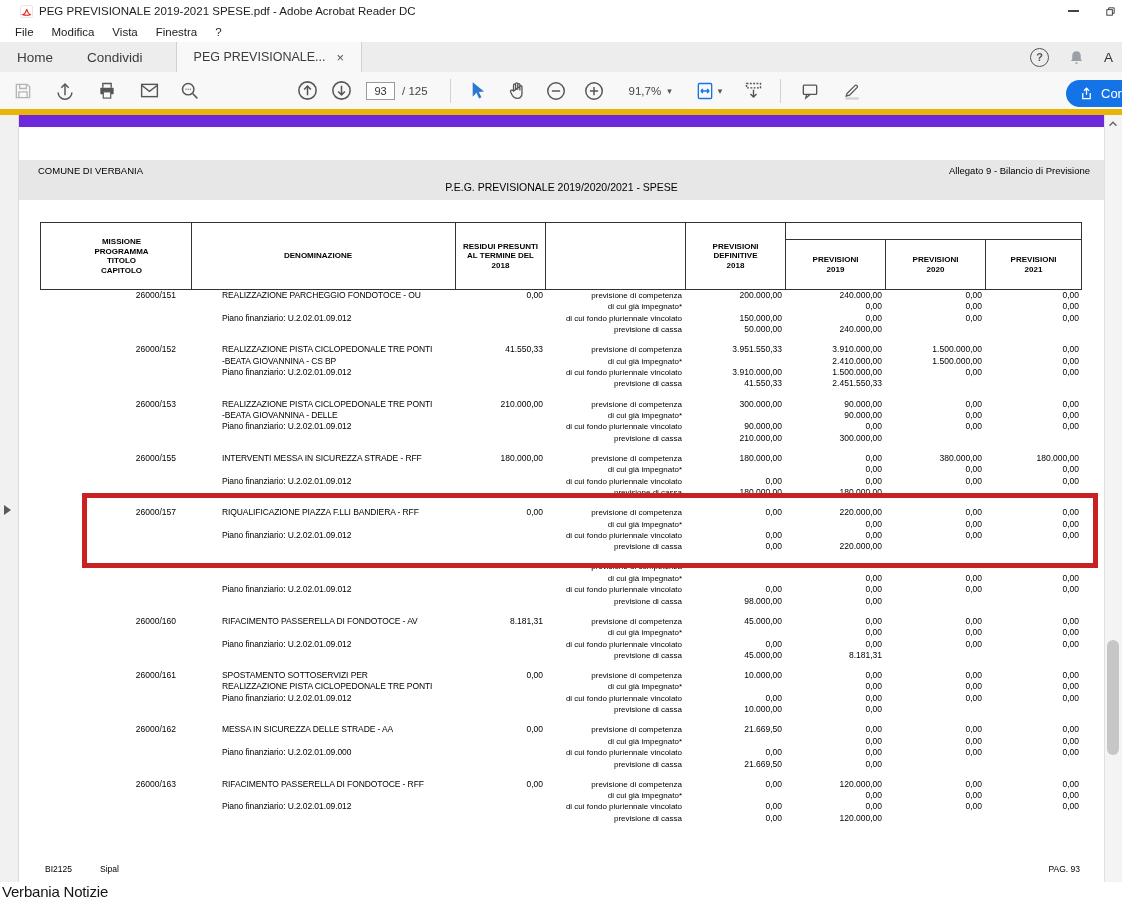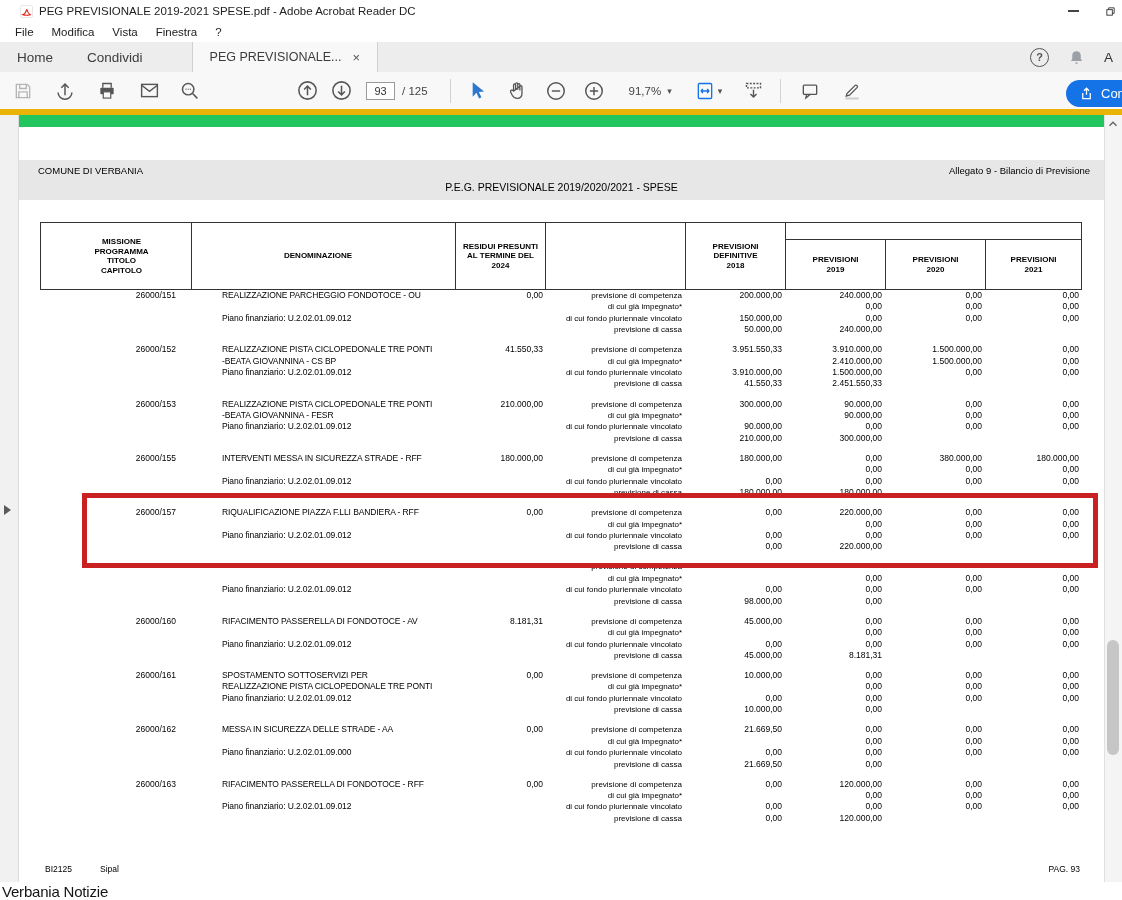--- a/index.html
+++ b/index.html
@@ -13,42 +13,42 @@
   .min-bar{width:11px;height:2px;background:#444}
 
   .menubar{position:absolute;top:22px;left:0;right:0;height:20px;background:#fff;
            display:flex;align-items:center;font-size:11.5px;color:#222;padding-left:6px}
   .menu-item{padding:0 9px;cursor:default}
 
   .tabbar{position:absolute;top:42px;left:0;right:0;height:30px;background:#ededed;
           border-bottom:1px solid #d8d8d8;display:flex;align-items:stretch;font-size:13.5px;color:#3c3c3c}
   .tab{display:flex;align-items:center;padding:0 17px}
   .tab.doc{background:#f8f8f8;border-left:1px solid #d0d0d0;border-right:1px solid #d0d0d0;
-           margin-left:32px;font-size:12.5px;gap:11px;min-width:120px}
+           margin-left:16px;font-size:12.5px;gap:11px;min-width:120px}
   .tab-close{color:#555;font-size:13px;line-height:1}
   .tabbar-right{margin-left:auto;display:flex;align-items:center;gap:19px;padding-right:4px}
   .help-circle{width:17px;height:17px;border:1.6px solid #555;border-radius:50%;
                display:flex;align-items:center;justify-content:center;font-size:11px;font-weight:bold;color:#555}
   .account-a{font-size:13.5px;color:#333;width:14px;overflow:hidden}
 
   
   .toolbar{position:absolute;top:72px;left:0;right:0;height:43px;background:#f8f8f8;
            border-bottom:6px solid #eab308;display:flex;align-items:center;padding-left:10px;box-sizing:border-box}
   .tbtn{width:26px;height:26px;display:flex;align-items:center;justify-content:center;flex:0 0 auto}
   .tdivider{width:1px;height:24px;background:#d2d2d2;flex:0 0 auto}
   .pagenum{width:27px;height:16px;border:1px solid #9a9a9a;background:#fff;font-size:11px;
            text-align:center;font-family:"Liberation Sans",sans-serif;color:#333;padding:0}
   .pagetotal{font-size:11.5px;color:#444}
   .zoomlevel{font-size:11.5px;color:#444}
   .caret{font-size:9px;color:#555}
   .share-btn{position:absolute;left:1066px;top:8px;height:27px;border-radius:14px;background:#1473e6;
              color:#fff;display:flex;align-items:center;gap:7px;padding:0 16px 0 13px;font-size:13px;white-space:nowrap}
 
   
-  .docarea{position:absolute;top:115px;left:0;right:0;height:767px;background:#22c55e}
+  .docarea{position:absolute;top:115px;left:0;right:0;height:767px;background:#6d28d9}
   .leftstrip{position:absolute;left:0;top:0;bottom:0;width:18px;background:#f1f1f1;border-right:1px solid #dcdcdc}
   .nav-toggle{position:absolute;left:4px;top:390px;width:0;height:0;
               border-top:5px solid transparent;border-bottom:5px solid transparent;border-left:7px solid #5a5a5a}
   .vscroll{position:absolute;right:0;top:0;bottom:0;width:17px;background:#f4f4f4;border-left:1px solid #e0e0e0}
   .vchev{position:absolute;left:1px;top:2px;width:14px;height:14px}
   .vthumb{position:absolute;left:2px;width:12px;top:525px;height:115px;background:#c6c6c6;border-radius:6px}
 
   .page{position:absolute;left:18px;top:12px;width:1087px;bottom:0;background:#fff;color:#000}
 
   .band{position:absolute;left:0;right:0;top:33px;height:40px;background:#e7e7e7}
@@ -274,21 +274,21 @@
     </div>
 
     <div class="thead">
       <div class="th th-c1">MISSIONE
 PROGRAMMA
 TITOLO
 CAPITOLO</div>
       <div class="th th-c2">DENOMINAZIONE</div>
       <div class="th th-c3">RESIDUI PRESUNTI
 AL TERMINE DEL
-2024</div>
+2018</div>
       <div class="th th-c4"></div>
       <div class="th th-c5">PREVISIONI
 DEFINITIVE
 2018</div>
       <div class="th-grouptop"></div>
       <div class="th th-sub th-2019">PREVISIONI
 2019</div>
       <div class="th th-sub th-2020">PREVISIONI
 2020</div>
       <div class="th th-sub th-2021">PREVISIONI
@@ -386,21 +386,21 @@
             <div class="pcell c2">REALIZZAZIONE PISTA CICLOPEDONALE TRE PONTI</div>
             <div class="pcell c3">210.000,00</div>
             <div class="pcell c4">previsione di competenza</div>
             <div class="pcell c5">300.000,00</div>
             <div class="pcell c6">90.000,00</div>
             <div class="pcell c7">0,00</div>
             <div class="pcell c8">0,00</div>
           </div>
           <div class="pline">
             <div class="pcell c1"></div>
-            <div class="pcell c2">-BEATA GIOVANNINA - FESR</div>
+            <div class="pcell c2">-BEATA GIOVANNINA - DELLE</div>
             <div class="pcell c3"></div>
             <div class="pcell c4">di cui già impegnato*</div>
             <div class="pcell c5"></div>
             <div class="pcell c6">90.000,00</div>
             <div class="pcell c7">0,00</div>
             <div class="pcell c8">0,00</div>
           </div>
           <div class="pline">
             <div class="pcell c1"></div>
             <div class="pcell c2">Piano finanziario: U.2.02.01.09.012</div>

